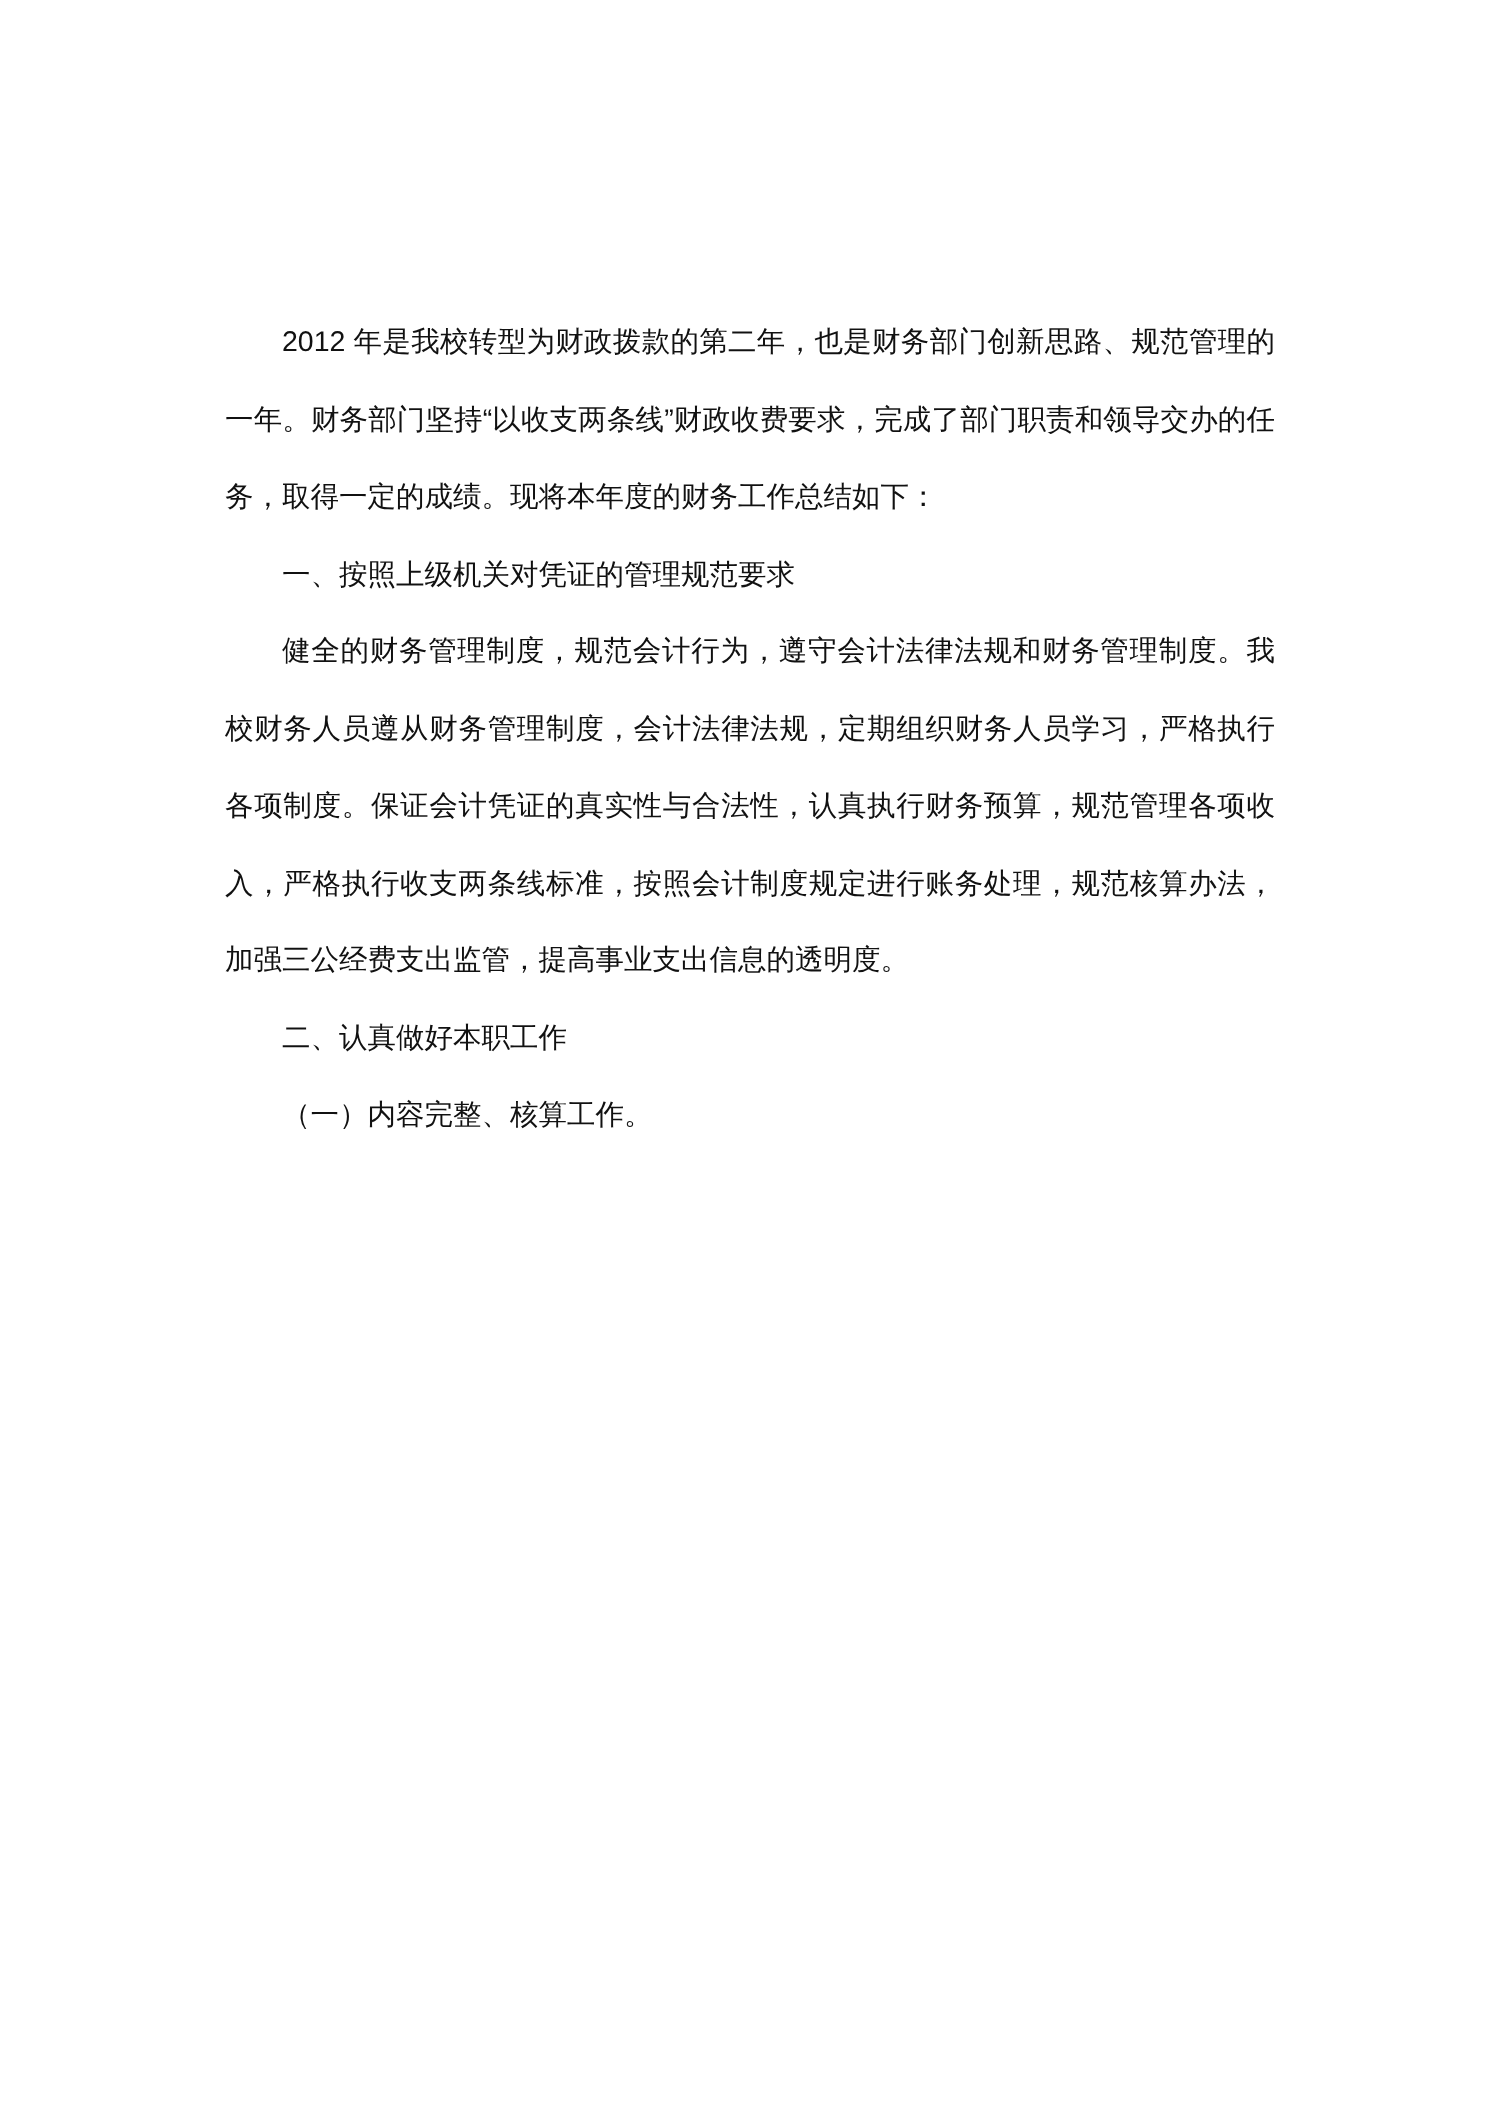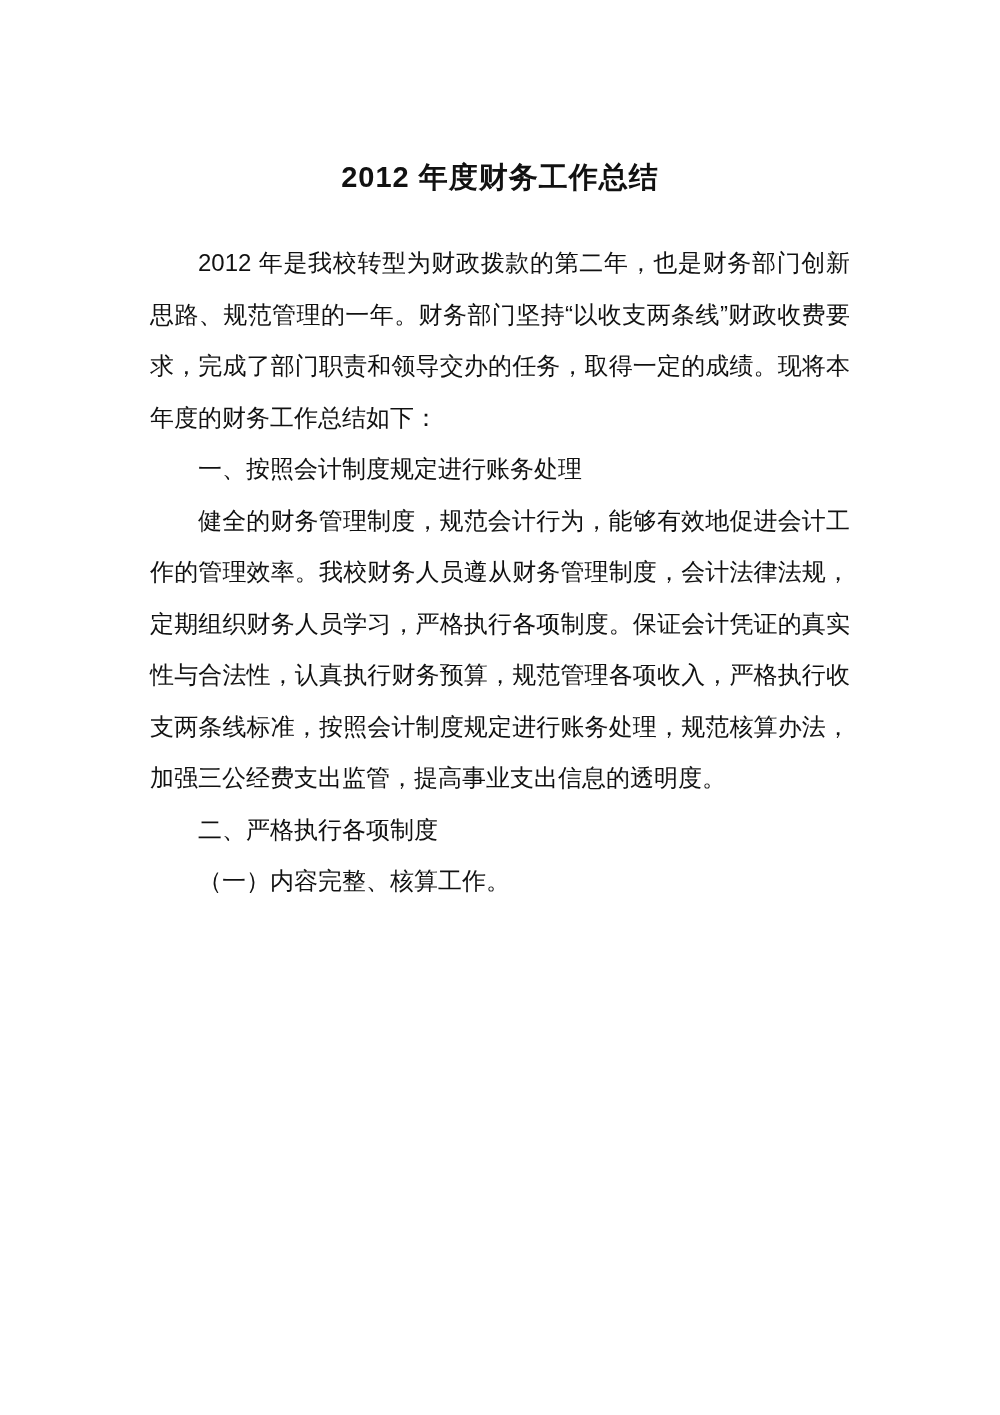--- a/index.html
+++ b/index.html
@@ -26,37 +26,36 @@
     line-height: 34px;
     font-weight: bold;
     letter-spacing: 1px;
   }
   .doc-body {
     margin: 43px 150px 0 150px;
     width: 700px;
   }
   .doc-body p {
     margin: 0;
-    font-size: 24px;
+    font-size: 19px;
     line-height: 51.5px;
     text-align: justify;
     text-justify: inter-character;
     text-indent: 2em;
     word-break: break-all;
   }
   .doc-body p.heading,
   .doc-body p.subheading {
     text-align: left;
   }
 </style>
 </head>
 <body>
 
 <div class="page">
-  <h1 class="doc-title">2012 年度财务工作总结</h1>
   <div class="doc-body">
       <p class="body">2012 年是我校转型为财政拨款的第二年，也是财务部门创新思路、规范管理的一年。财务部门坚持“以收支两条线”财政收费要求，完成了部门职责和领导交办的任务，取得一定的成绩。现将本年度的财务工作总结如下：</p>
-      <p class="heading">一、按照会计制度规定进行账务处理</p>
-      <p class="body">健全的财务管理制度，规范会计行为，能够有效地促进会计工作的管理效率。我校财务人员遵从财务管理制度，会计法律法规，定期组织财务人员学习，严格执行各项制度。保证会计凭证的真实性与合法性，认真执行财务预算，规范管理各项收入，严格执行收支两条线标准，按照会计制度规定进行账务处理，规范核算办法，加强三公经费支出监管，提高事业支出信息的透明度。</p>
-      <p class="heading">二、严格执行各项制度</p>
+      <p class="heading">一、按照上级机关对凭证的管理规范要求</p>
+      <p class="body">健全的财务管理制度，规范会计行为，遵守会计法律法规和财务管理制度。我校财务人员遵从财务管理制度，会计法律法规，定期组织财务人员学习，严格执行各项制度。保证会计凭证的真实性与合法性，认真执行财务预算，规范管理各项收入，严格执行收支两条线标准，按照会计制度规定进行账务处理，规范核算办法，加强三公经费支出监管，提高事业支出信息的透明度。</p>
+      <p class="heading">二、认真做好本职工作</p>
       <p class="subheading">（一）内容完整、核算工作。</p>
     </div>
 </div>
 
 </body></html>

